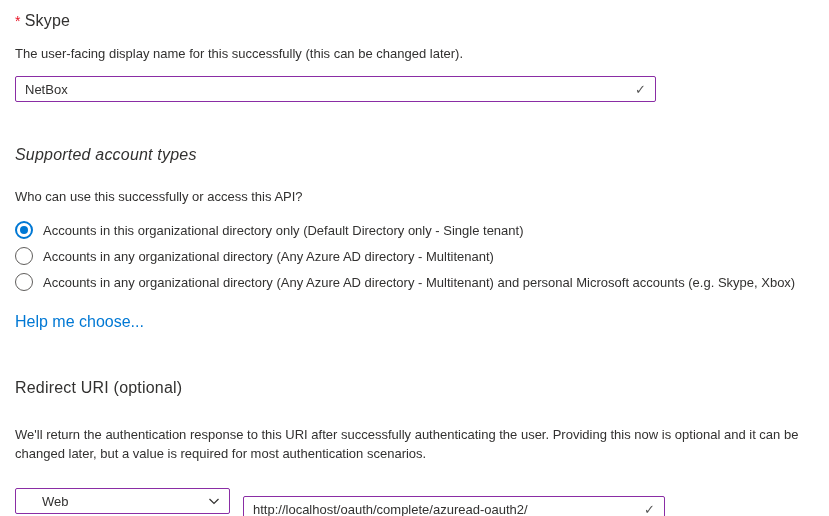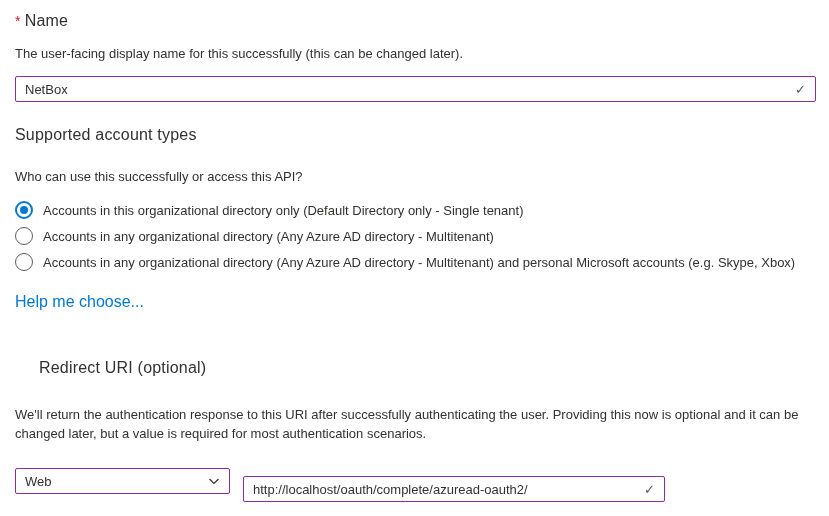--- a/index.html
+++ b/index.html
@@ -31,21 +31,21 @@
   .text-field {
     position: relative;
     margin-top: 13px;
     height: 26px;
     border: 1px solid #8a2da5;
     border-radius: 2px;
     background: #fff;
     display: flex;
     align-items: center;
   }
-  .text-field.full { width: 801px; }
+  .text-field.full { width: 641px; }
   .text-field input {
     border: none;
     outline: none;
     background: transparent;
     font-family: inherit;
     font-size: 13px;
     color: #323130;
     width: 100%;
     height: 100%;
     padding: 0 30px 0 9px;
@@ -54,21 +54,21 @@
     position: absolute;
     right: 9px;
     top: 50%;
     transform: translateY(-50%);
     color: #565656;
     font-size: 13px;
     pointer-events: none;
   }
 
   
-  .account-heading { margin-top: 24px; }
+  .account-heading { margin-top: 44px; font-style: italic; }
   .account-question { margin-top: 23px; }
 
   .radio-group { margin-top: 11px; }
   .radio-row {
     display: flex;
     align-items: center;
     height: 26px;
     cursor: pointer;
   }
   .radio-outer {
@@ -98,60 +98,60 @@
   .help-link {
     display: inline-block;
     margin-top: 18px;
     font-size: 16px;
     color: #0078d4;
     text-decoration: none;
     cursor: pointer;
   }
 
   
-  .redirect-heading { margin-top: 48px; margin-left: 24px; }
+  .redirect-heading { margin-top: 48px; }
   .redirect-desc { margin-top: 28px; max-width: 806px; }
 
   .redirect-row {
     margin-top: 17px;
     display: flex;
     align-items: center;
     gap: 13px;
   }
   .select-field {
     position: relative;
     width: 215px;
     height: 26px;
     border: 1px solid #8a2da5;
     border-radius: 2px;
     background: #fff;
     display: flex;
     align-items: center;
-    padding-left: 9px;
+    padding-left: 26px;
     font-size: 13px;
     color: #323130;
     cursor: pointer;
   }
   .select-chevron {
     position: absolute;
     right: 8px;
     top: 50%;
     transform: translateY(-50%);
     display: flex;
   }
   .text-field.uri { width: 422px; margin-top: 16px; }
 </style>
 </head>
 <body>
 
 <div class="page">
 
   
   <div class="section-heading name-heading">
-    <span class="required-marker">*</span><span>Name</span>
+    <span class="required-marker">*</span><span>Skype</span>
   </div>
 
   <div class="body-text name-desc">The user-facing display name for this successfully (this can be changed later).</div>
 
   <div class="text-field full">
     <input type="text" value="NetBox" style="">
     <span class="valid-check">✓</span>
   </div>
 
   

